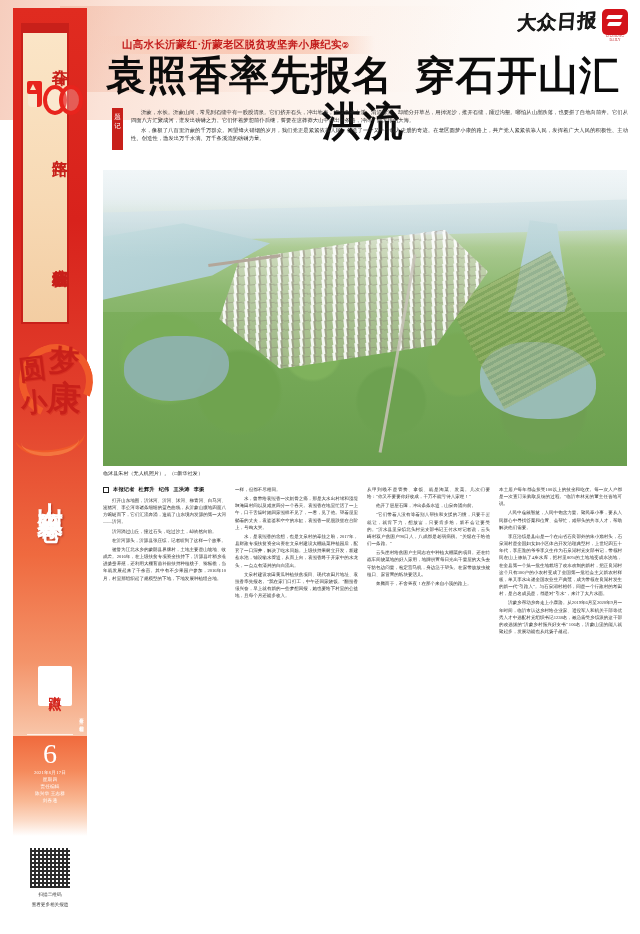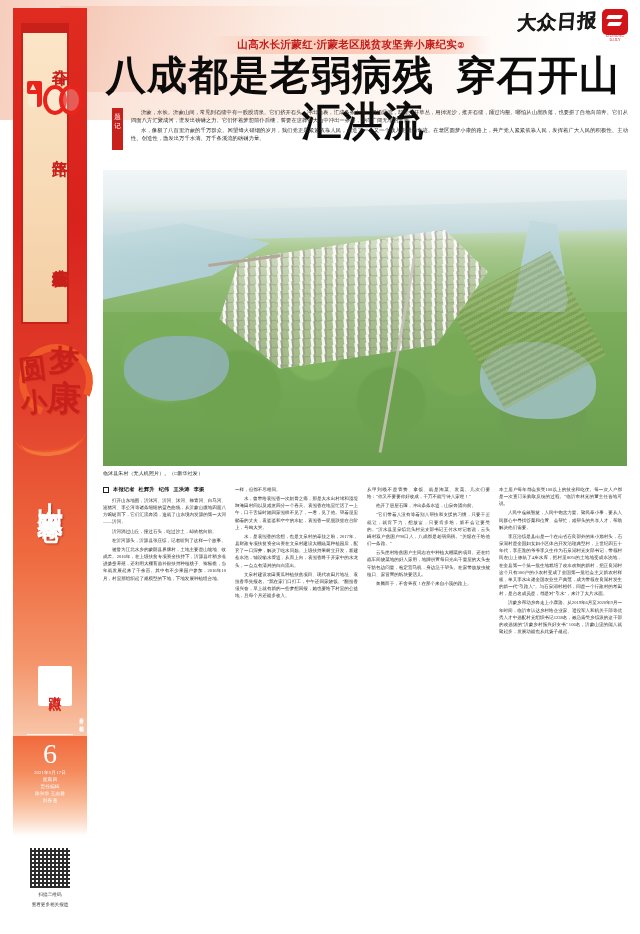--- a/index.html
+++ b/index.html
@@ -144,21 +144,21 @@
 
   .qr-wrap{position:absolute;left:24px;top:848px;width:52px;text-align:center;z-index:6;}
   .qr{width:40px;height:40px;margin:0 auto;
     background-image:
       repeating-linear-gradient(90deg,#111 0 2px,transparent 2px 4px),
       repeating-linear-gradient(0deg,#111 0 2px,transparent 2px 4px);
     background-color:#fff;opacity:.88;}
   .qr-cap{font-size:4.6px;color:#333;line-height:7px;margin-top:3px;}
 
   
-  .kicker-wrap{position:absolute;left:84px;top:34px;width:534px;text-align:center;z-index:4;font-family:Liberation Serif, serif;}
+  .kicker-wrap{position:absolute;left:96px;top:34px;width:534px;z-index:4;font-family:Liberation Serif, serif;}
   .kicker{
     display:inline-block;padding:2px 26px;
     background:linear-gradient(90deg,rgba(250,214,198,0),rgba(249,205,186,.85) 18%,rgba(249,200,180,.95) 50%,rgba(249,205,186,.85) 82%,rgba(250,214,198,0));
     color:#c21b1b;font-weight:bold;font-size:10.5px;letter-spacing:.3px;
   }
   .kicker .num{font-size:8px;}
   .headline{
     position:absolute;left:96px;top:52px;width:534px;text-align:center;z-index:4;
     font-family:"Liberation Sans","DejaVu Sans",sans-serif;
     font-weight:bold;font-size:40px;line-height:46px;color:#0b0b0b;letter-spacing:1px;
@@ -314,21 +314,21 @@
     <div class="qr"></div>
     <div class="qr-cap">扫描二维码</div>
     <div class="qr-cap">查看更多相关报道</div>
   </div>
 
   <div class="kicker-wrap">
     <span class="kicker"><span>山高水长沂蒙红·沂蒙老区脱贫攻坚奔小康纪实</span><span class="num">②</span></span>
   </div>
 
   <div class="headline">
-    <span>八成都是老弱病残</span><span class="gap"></span><span>穿石开山汇洪流</span>
+    <span>袁照香率先报名</span><span class="gap"></span><span>穿石开山汇洪流</span>
   </div>
 
   <div class="lead">
     <div class="lead-tag">
       <i>题</i>
       <i>记</i>
     </div>
     <div class="lead-body">
       <p>沂蒙，水长。沂蒙山间，常见到石缝中有一股股清泉。它们挤开石头，冲出地表，汇成条条小溪，涓涓潺流，却能分开草丛，用掉泥沙，推开石缝，踊过沟壑。哪怕从山崖跌落，也要拼了自地向前奔。它们从四面八方汇聚成河，迸发出磅礴之力。它们怀着梦想前仆后继，誓要在这莽莽大山中冲出一条路，冲向广阔无垠的大海。</p>
       <p>水，像极了八百里沂蒙的千万群众。回望烽火硝烟的岁月，我们党正是紧紧依靠人民，创造了一个又一个载入史册的奇迹。在老区圆梦小康的路上，共产党人紧紧依靠人民，发挥着广大人民的积极性、主动性、创造性，激发出万千水滴、万千条溪流的磅礴力量。</p>

